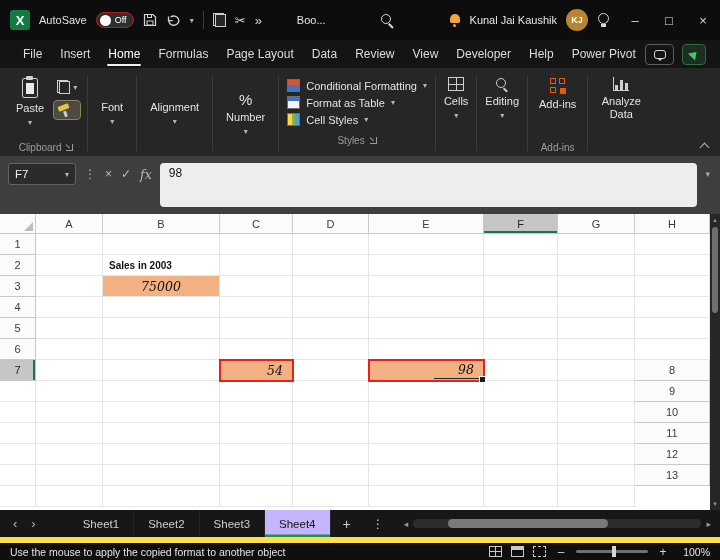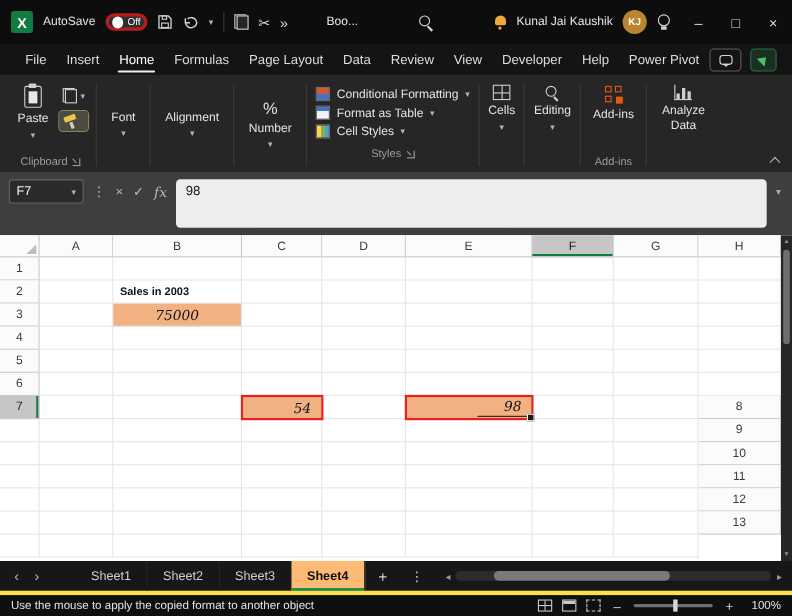--- a/index.html
+++ b/index.html
@@ -3,21 +3,21 @@
 <meta charset="utf-8">
 <style>
   *{box-sizing:border-box;margin:0;padding:0}
   html,body{width:720px;height:560px;overflow:hidden}
   body{font-family:"Liberation Sans",sans-serif;background:#1f1f1f;color:#e6e6e6}
 
   
   .titlebar{height:40px;background:#0d0d0d;display:flex;align-items:center;gap:9px;padding-left:10px}
   .xlogo{width:20px;height:20px;background:#107C41;border-radius:3px;color:#fff;font-weight:bold;font-size:13px;display:flex;align-items:center;justify-content:center;flex:0 0 auto}
   .autosave{font-size:11px;color:#e3e3e3;white-space:nowrap}
-  .pill{width:38px;height:16px;border:3px solid #b91c1c;border-radius:9px;background:#2e2e2e;display:flex;align-items:center;gap:4px;padding:0 3px;flex:0 0 auto}
+  .pill{width:38px;height:16px;border:1px solid #b91c1c;border-radius:9px;background:#2e2e2e;display:flex;align-items:center;gap:4px;padding:0 3px;flex:0 0 auto}
   .knob{width:11px;height:11px;border-radius:50%;background:#fff}
   .pilltext{font-size:9px;color:#fff}
   .tbicon{color:#d6d6d6;font-size:13px;line-height:1;display:flex;align-items:center;justify-content:center}
   .tinychev{font-size:8px;color:#b5b5b5}
   .tdiv{width:1px;height:18px;background:#3c3c3c}
   .docname{font-size:11px;color:#e6e6e6;margin-left:26px;white-space:nowrap}
   .spacer{flex:1}
   .search-icon{position:relative;width:15px;height:15px}
   .search-icon:before{content:'';position:absolute;left:1px;top:1px;width:8px;height:8px;border:1.5px solid #d6d6d6;border-radius:50%}
   .search-icon:after{content:'';position:absolute;right:1px;bottom:1px;width:6px;height:1.6px;background:#d6d6d6;transform:rotate(45deg)}
@@ -120,30 +120,30 @@
   .vscroll{width:10px;background:#262626;display:flex;flex-direction:column;align-items:center;padding:2px 0;color:#8f8f8f}
   .vs-arrow{font-size:6px;line-height:1.4}
   .vthumb{width:6px;height:86px;background:#6e6e6e;border-radius:3px;margin-top:3px}
   .vfill{flex:1}
 
   
   .tabbar{height:27px;background:#171717;display:flex;align-items:center;padding-left:6px}
   .tab-nav{color:#b5b5b5;font-size:13px;padding:0 7px}
   .sheet-tab-list{display:flex;height:100%;margin-left:26px}
   .sheettab{color:#cfcfcf;font-size:11.5px;padding:0 14px;height:100%;display:flex;align-items:center;border-right:1px solid #242424}
-  .sheettab.active{background:#fdba74;color:#111;font-weight:700;box-shadow:inset 0 -2.5px 0 #1e8e4e}
+  .sheettab.active{background:#c4b5fd;color:#111;font-weight:400;box-shadow:inset 0 -2.5px 0 #1e8e4e}
   .addsheet{color:#cfcfcf;padding:0 12px;font-size:14px}
   .tab-ellipsis{color:#cfcfcf;padding:0 9px;font-size:12px}
   .hscroll{flex:1;display:flex;align-items:center;margin:0 4px 0 6px}
   .hs-btn{color:#9a9a9a;font-size:9px;padding:0 5px}
   .hs-track{flex:1;height:9px;background:#2c2c2c;border-radius:5px;position:relative}
   .hs-thumb{position:absolute;left:12%;width:160px;height:9px;background:#7a7a7a;border-radius:5px}
 
   
-  .statusbar{height:23px;background:#0f0f0f;display:flex;align-items:center;padding:0 10px;gap:9px;color:#e3e3e3;border-top:4px solid #fde047}
+  .statusbar{height:23px;background:#0f0f0f;display:flex;align-items:center;padding:0 10px;gap:9px;color:#e3e3e3;border-top:6px solid #fde047}
   .status-msg{font-size:10.5px;white-space:nowrap}
   .viewicon{width:13px;height:11px;border:1px solid #c9c9c9;flex:0 0 auto}
   .vi-grid{background-image:linear-gradient(#c9c9c9,#c9c9c9),linear-gradient(#c9c9c9,#c9c9c9);background-size:1px 100%,100% 1px;background-position:center,center;background-repeat:no-repeat}
   .vi-layout{box-shadow:inset 0 3px 0 #c9c9c9}
   .vi-break{border-style:dashed}
   .zoombtn{font-size:12px;color:#d6d6d6;width:12px;text-align:center}
   .zoomtrack{width:72px;height:3px;background:#6f6f6f;border-radius:2px;position:relative}
   .zoomthumb{position:absolute;left:50%;top:-4px;width:4px;height:11px;background:#d6d6d6}
   .zoomlevel{font-size:10.5px;width:32px;text-align:right}
 </style>

